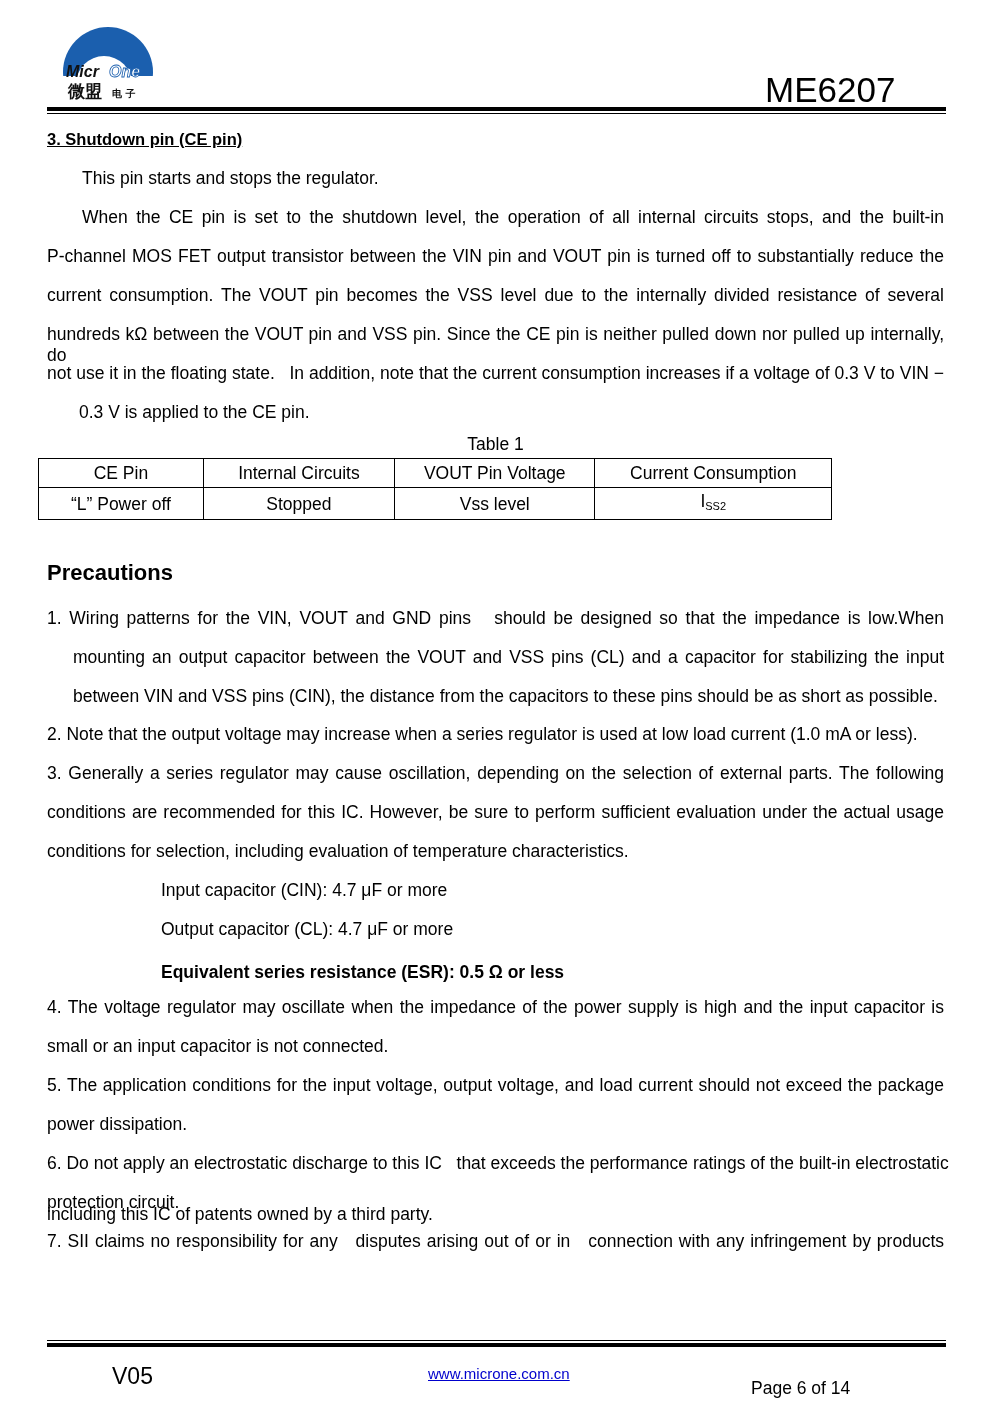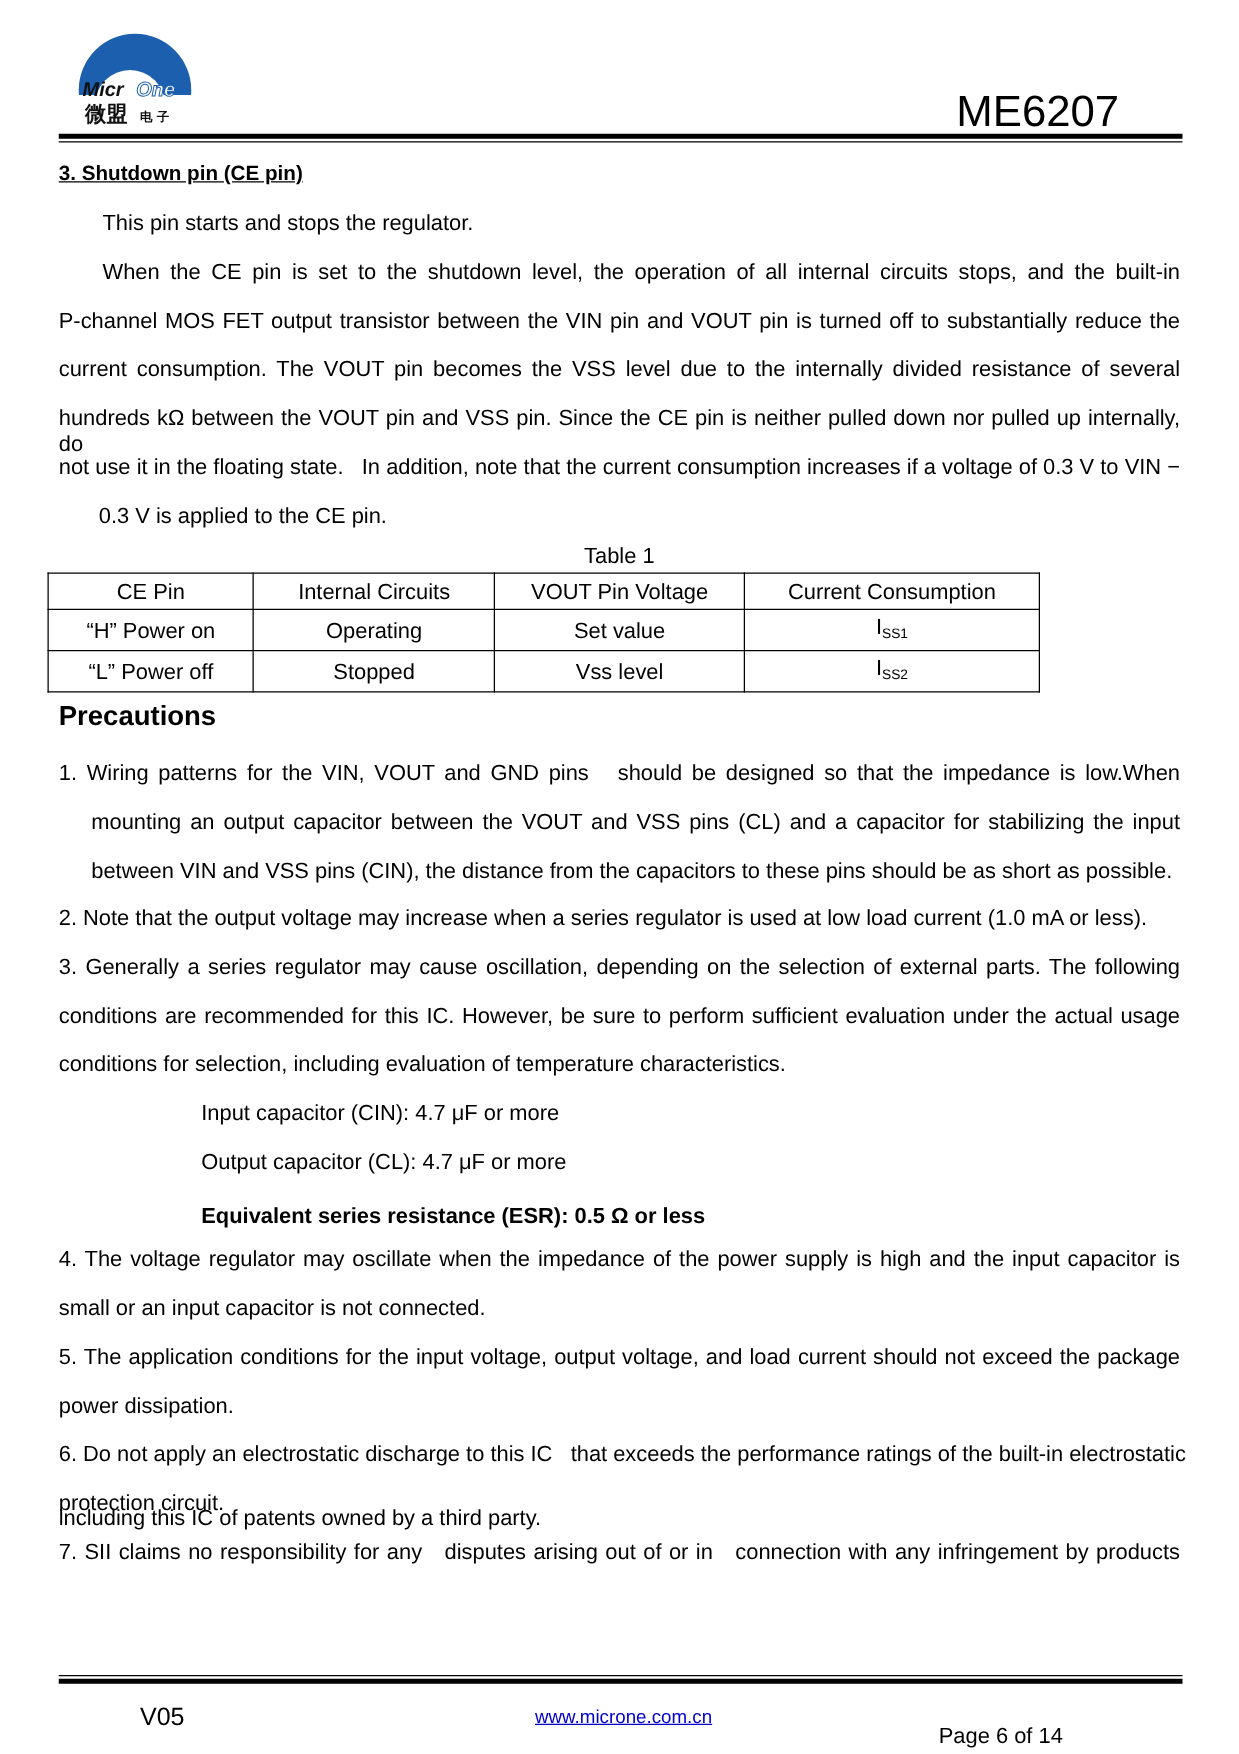--- a/index.html
+++ b/index.html
@@ -24,21 +24,21 @@
       position: absolute; left: 38px; top: 458px; width: 794px;
       border-collapse: collapse; font-size: 17.5px;
     }
     table.t1 td {
       border: 1px solid #000; text-align: center; height: 28px; padding: 0; line-height: 26px;
     }
     table.t1 sub { font-size: 11px; vertical-align: -3px; }
     
     .ftr-thin { left: 47px; top: 1340px; width: 899px; height: 1px; background: #000; }
     .ftr-thick { left: 47px; top: 1343px; width: 899px; height: 4px; background: #000; }
-    .ftr-ver { left: 112px; top: 1363px; font-size: 20px; }
+    .ftr-ver { left: 112px; top: 1363px; font-size: 23px; }
     .ftr-link { left: 428px; top: 1365px; font-size: 15px; color: #0000cc; text-decoration: underline; }
     .ftr-page { left: 751px; top: 1363px; font-size: 17.5px; margin-top: 15px; }
   </style>
 </head>
 <body>
 
 <div class="abs logo">
   <svg width="92" height="78" viewBox="0 0 92 78">
     <defs>
       <clipPath id="lc">
@@ -77,26 +77,20 @@
       <col style="width:268px">
   </colgroup>
   <tbody>
       <tr>
     <td>CE Pin</td>
     <td>Internal Circuits</td>
     <td>VOUT Pin Voltage</td>
     <td>Current Consumption</td>
   </tr>
   <tr>
-    <td>“H” Power on</td>
-    <td>Operating</td>
-    <td>Set value</td>
-    <td><span>I</span><sub>SS1</sub></td>
-  </tr>
-  <tr>
     <td>“L” Power off</td>
     <td>Stopped</td>
     <td>Vss level</td>
     <td><span>I</span><sub>SS2</sub></td>
   </tr>
 </tbody>
   </table>
 
 <div class="abs heading">Precautions</div>
 <div class="abs txt just" style="left:47px; top:608px; white-space:pre;">1. Wiring patterns for the VIN, VOUT and GND pins   should be designed so that the impedance is low.When</div>

